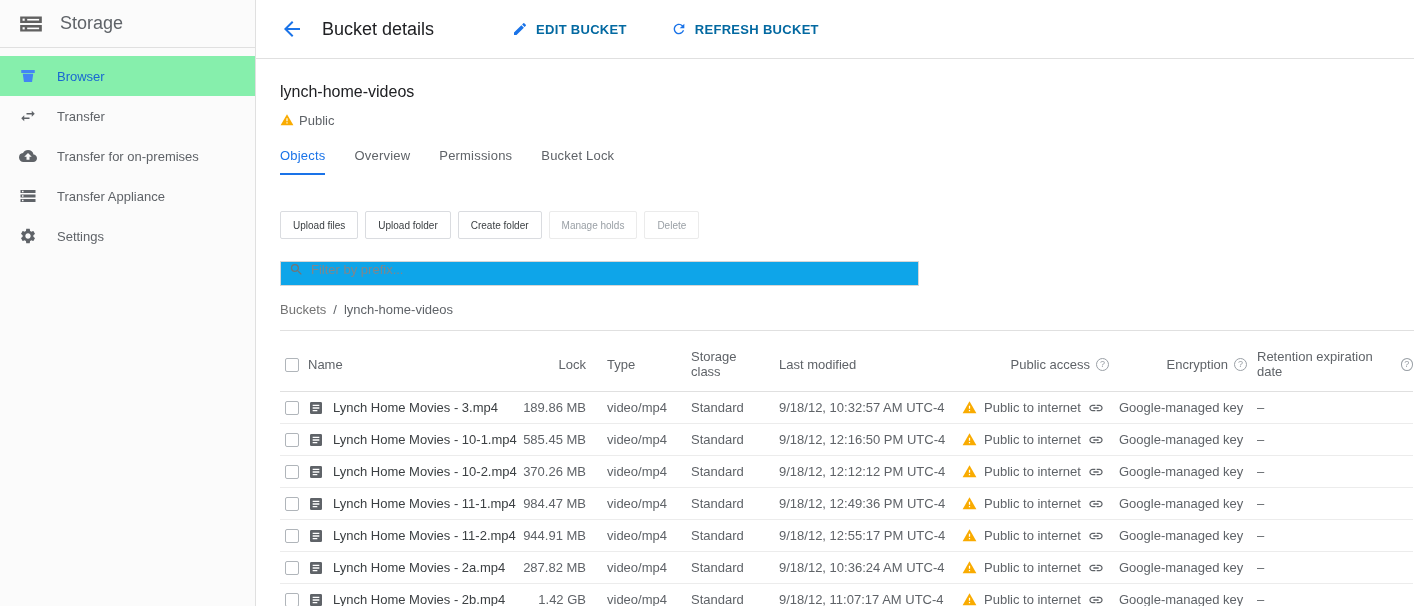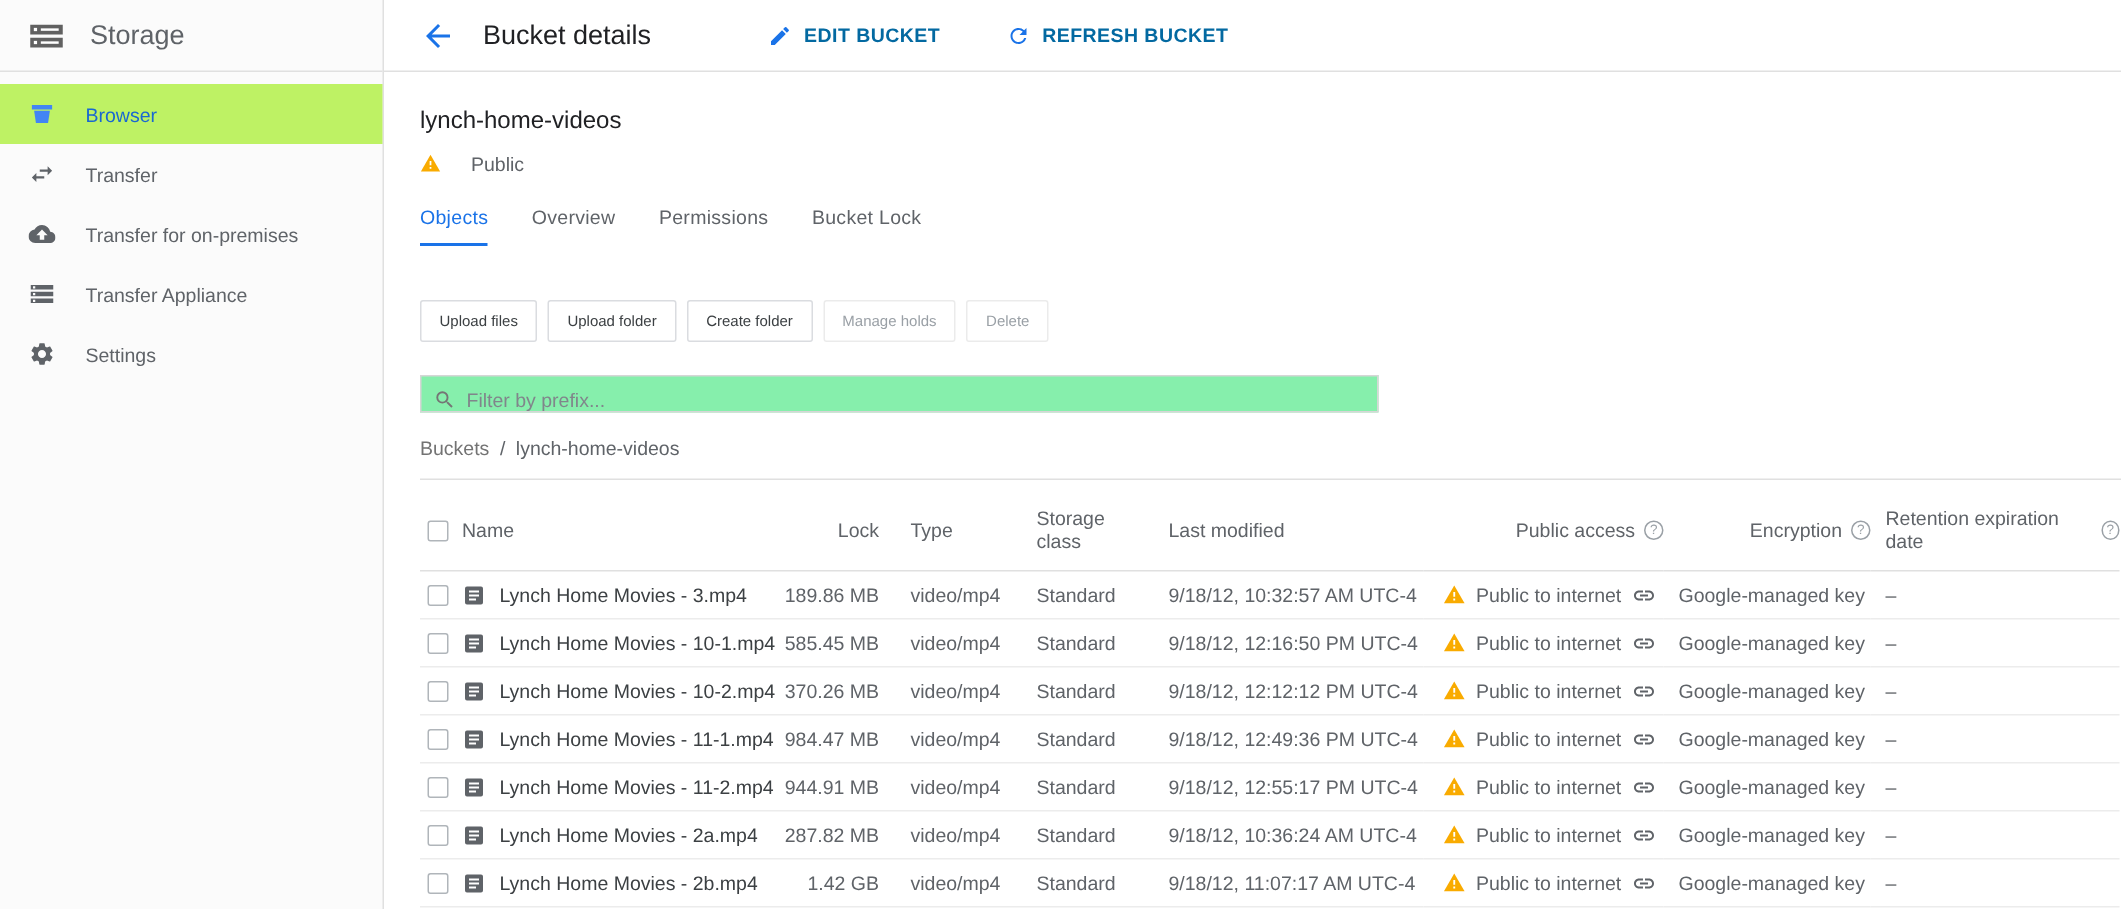--- a/index.html
+++ b/index.html
@@ -9,45 +9,45 @@
     font-size:13px; color:#3c4043; background:#fff; display:flex;
   }
   svg { display:block; }
 
   
   .sidebar { width:256px; flex-shrink:0; background:#fbfbfb; border-right:1px solid #e0e0e0; }
   .sidebar-header { height:48px; display:flex; align-items:center; gap:16px; padding:0 18px; border-bottom:1px solid #e0e0e0; }
   .sidebar-title { font-size:18px; color:#5f6368; }
   .nav { padding-top:8px; }
   .nav-item { height:40px; display:flex; align-items:center; gap:20px; padding:0 16px 0 19px; color:#5f6368; cursor:pointer; }
-  .nav-item.active { background:#bef264; color:#1967d2; }
+  .nav-item.active { background:#86efac; color:#1967d2; }
   .nav-icon { width:18px; height:18px; flex-shrink:0; }
 
   
   .main { flex:1; display:flex; flex-direction:column; min-width:0; }
-  .topbar { height:48px; flex-shrink:0; display:flex; align-items:center; border-bottom:1px solid #e0e0e0; padding:16px 24px; }
+  .topbar { height:59px; flex-shrink:0; display:flex; align-items:center; border-bottom:1px solid #e0e0e0; padding:16px 24px; }
   .back-btn { width:24px; height:24px; cursor:pointer; margin-right:18px; flex-shrink:0; }
   .topbar-title { font-size:18px; color:#202124; margin-right:78px; white-space:nowrap; }
   .topbar-action { display:flex; align-items:center; gap:8px; color:#0369a1; font-size:13px; font-weight:bold; letter-spacing:.3px; margin-right:44px; cursor:pointer; white-space:nowrap; }
   .topbar-action svg { width:16px; height:16px; }
 
   .content { flex:1; padding-left:24px; overflow:hidden; }
   .bucket-name { margin-top:24px; font-size:16px; color:#202124; }
-  .badge { margin-top:12px; display:flex; align-items:flex-start; gap:20px; color:#5f6368; }
+  .badge { margin-top:12px; display:flex; align-items:flex-start; gap:5px; color:#5f6368; }
   .badge svg { width:14px; height:14px; }
 
   .tabs { margin-top:20px; display:flex; }
   .tab { margin-right:29px; padding-bottom:10px; color:#5f6368; cursor:pointer; letter-spacing:.2px; }
   .tab.active { color:#1a73e8; border-bottom:2px solid #1a73e8; }
 
   .toolbar { margin-top:36px; display:flex; gap:7px; }
   .btn { height:28px; padding:0 12px; background:#fff; border:1px solid #dadce0; border-radius:2px; font-size:10px; color:#3c4043; cursor:pointer; font-family:inherit; white-space:nowrap; }
   .btn.disabled { color:#9aa0a6; border-color:#ebebeb; cursor:default; }
 
-  .filter-box { margin-top:22px; width:639px; height:25px; border:1px solid #d6d6d6; display:flex; align-items:flex-end; padding:0 8px; gap:7px; background:#86efac; }
+  .filter-box { margin-top:22px; width:639px; height:25px; border:1px solid #d6d6d6; display:flex; align-items:flex-start; padding:0 8px; gap:7px; background:#0ea5e9; }
   .filter-box svg { width:15px; height:15px; flex-shrink:0; }
   .filter-input { flex:1; border:none; outline:none; font-size:13px; font-family:inherit; color:#3c4043; background:transparent; }
   .filter-input::placeholder { color:#80868b; }
 
   .breadcrumb { margin-top:16px; display:flex; align-items:center; gap:7px; }
   .crumb-link { color:#737373; text-decoration:none; cursor:pointer; }
   .crumb-sep { color:#5f6368; }
   .crumb-current { color:#5f6368; }
 
   

